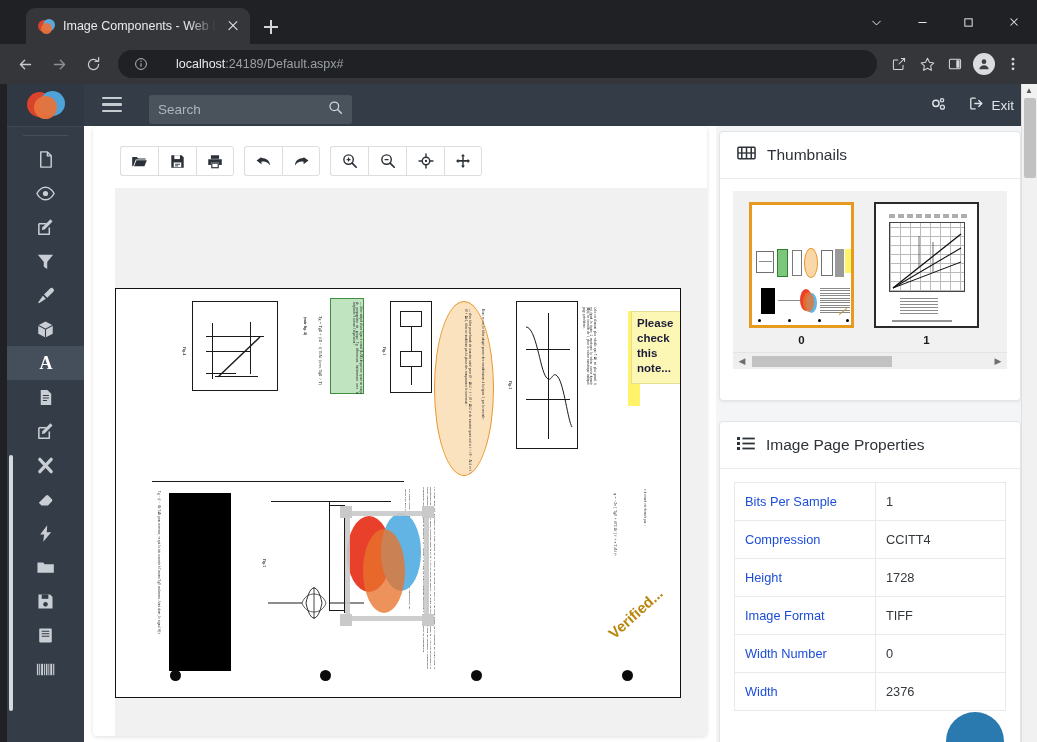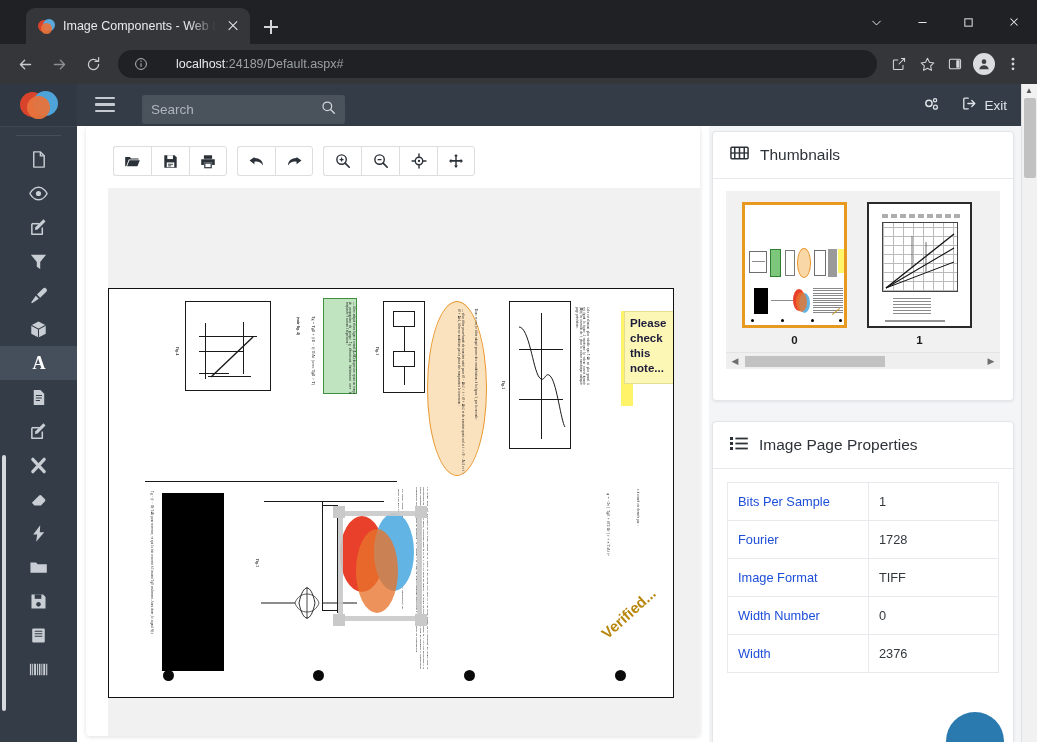--- a/index.html
+++ b/index.html
@@ -63,21 +63,21 @@
   .omnibox-text { font-size:12.5px; color:#9aa0a6; white-space:nowrap; }
   .omnibox-text b { color:#e8eaed; font-weight:400;margin-left:24px; }
   .tb-icon { width:28px; height:28px; display:flex; align-items:center; justify-content:center; cursor:pointer; flex:0 0 auto;}
   .avatar-btn {
     width:22px; height:22px; border-radius:50%; background:#dadce0;
     display:flex; align-items:center; justify-content:center; margin: 0 4px; cursor:pointer;
   }
 
   
   .app {
-    position:absolute; left:0; top:84px; width:1021px; height:658px;
+    position:absolute; left:7px; top:84px; width:1021px; height:658px;
     background: #fff; overflow:hidden;
   }
   .app-header {
     position:absolute; left:0; top:0; width:1021px; height:42px;
     background:#343d47;
   }
   .app-logo {
     position:absolute; left:0; top:0; width:77px; height:42px;
     background:#2f3843; display:flex; align-items:center; justify-content:center;
   }
@@ -752,21 +752,25 @@
         <span>Image Page Properties</span>
       </div>
       <div class="panel-body" style="padding:13px 14px;">
         <table class="props">
           <tbody>
             <tr>
               <td class="pk">Bits Per Sample</td>
               <td class="pv">1</td>
             </tr>
             <tr>
-              <td class="pk">Fourier</td>
+              <td class="pk">Compression</td>
+              <td class="pv">CCITT4</td>
+            </tr>
+            <tr>
+              <td class="pk">Height</td>
               <td class="pv">1728</td>
             </tr>
             <tr>
               <td class="pk">Image Format</td>
               <td class="pv">TIFF</td>
             </tr>
             <tr>
               <td class="pk">Width Number</td>
               <td class="pv">0</td>
             </tr>

